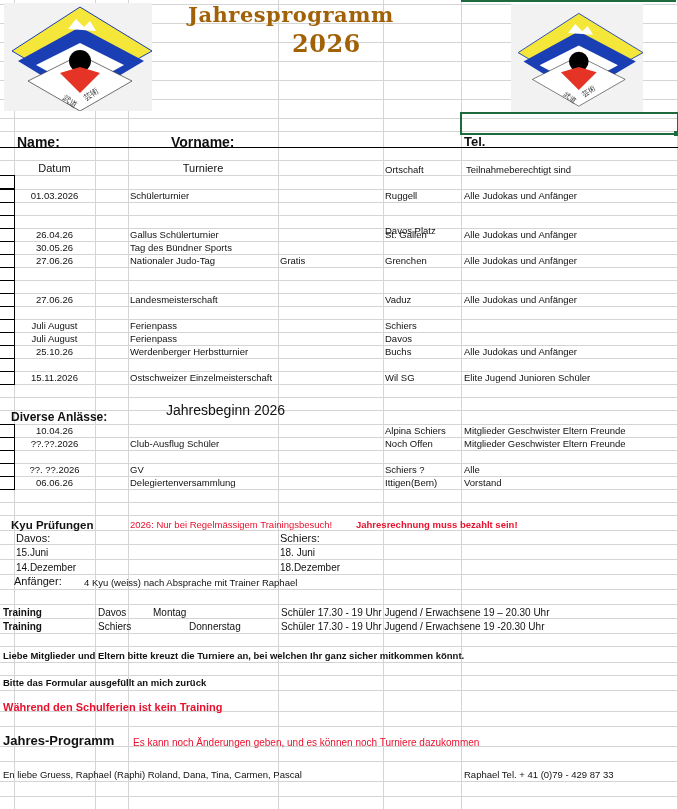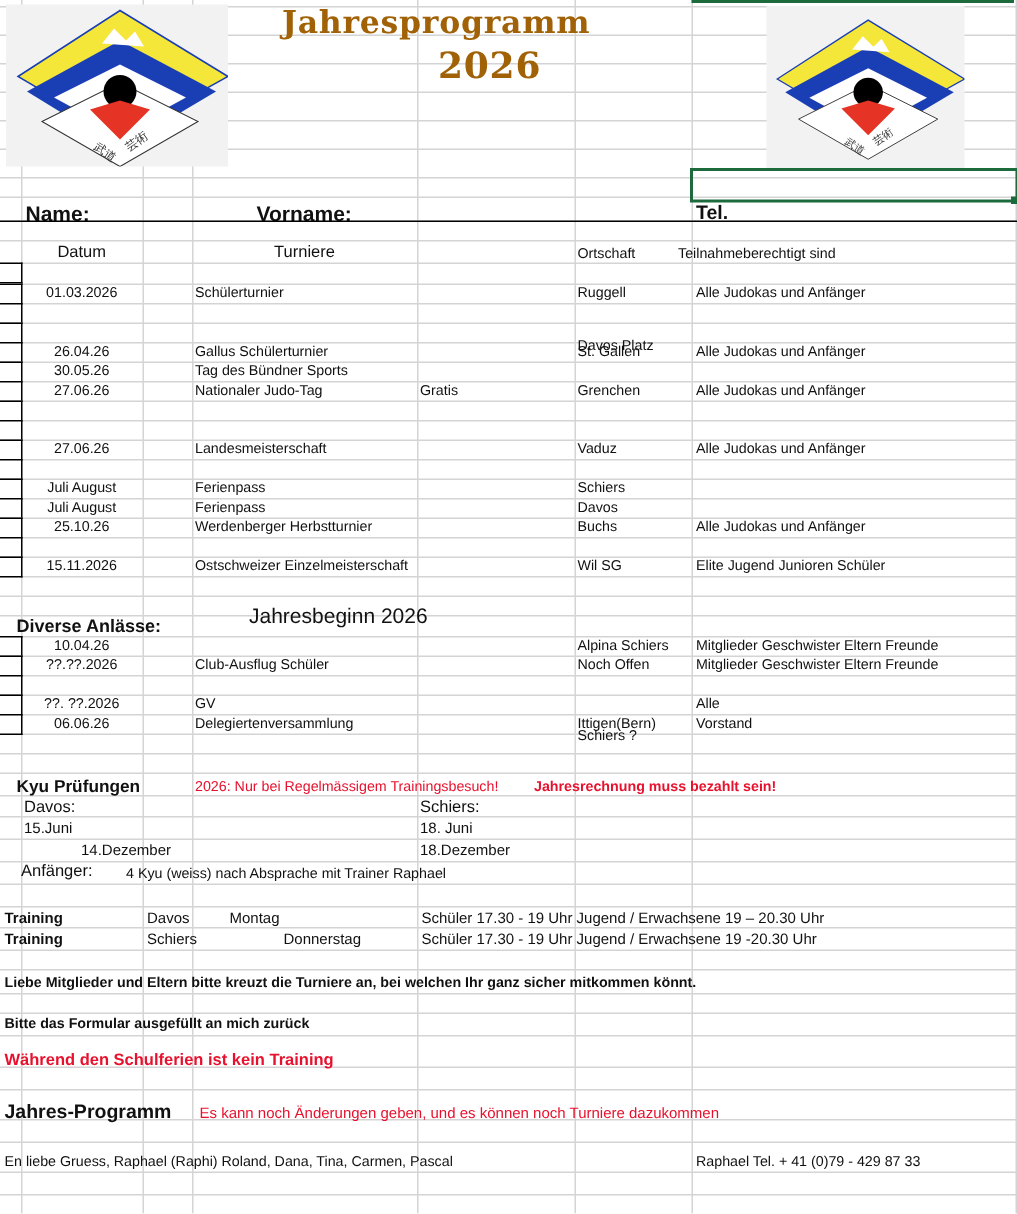--- a/index.html
+++ b/index.html
@@ -125,21 +125,21 @@
 <div class="t b" style="left:171px;top:134px;font-size:14px;line-height:16px;">Vorname:</div>
 <div class="t b" style="left:464px;top:134px;font-size:13px;line-height:16px;">Tel.</div>
 <div class="thick" style="left:0;top:147px;width:678px;"></div>
 <div style="position:absolute;left:80px;top:132px;width:85px;height:15px;"></div>
 <div style="position:absolute;left:250px;top:132px;width:205px;height:15px;"></div>
 <div style="position:absolute;left:490px;top:132px;width:185px;height:15px;"></div>
 
 <div class="t c" style="left:14px;top:162px;width:81px;font-size:11px;">Datum</div>
 <div class="t c" style="left:128px;top:162px;width:150px;font-size:11px;">Turniere</div>
 <div class="t" style="left:385px;top:163px;font-size:9.5px;">Ortschaft</div>
-<div class="t" style="left:452px;top:163px;font-size:9.5px;">Teilnahmeberechtigt sind</div>
+<div class="t" style="left:466px;top:163px;font-size:9.5px;">Teilnahmeberechtigt sind</div>
 
 <div id="tourn-rows">
     <div class="box" style="top: 175px;"></div>
     <div class="box" style="top: 189px;"></div>
     <div class="box" style="top: 202px;"></div>
     <div class="box" style="top: 215px;"></div>
     <div class="box" style="top: 228px;"></div>
     <div class="box" style="top: 241px;"></div>
     <div class="box" style="top: 254px;"></div>
     <div class="box" style="top: 267px;"></div>
@@ -220,37 +220,37 @@
     </div>
     <div>
       <div class="t c" style="left: 14px; top: 437px; width: 81px; font-size: 9.5px;">??.??.2026</div>
       <div class="t" style="left: 130px; top: 437px; font-size: 9.5px;">Club-Ausflug Schüler</div>
       <div class="t" style="left: 385px; top: 437px; font-size: 9.5px;">Noch Offen</div>
       <div class="t" style="left: 464px; top: 437px; font-size: 9.5px;">Mitglieder Geschwister Eltern Freunde</div>
     </div>
     <div>
       <div class="t c" style="left: 14px; top: 463px; width: 81px; font-size: 9.5px;">??. ??.2026</div>
       <div class="t" style="left: 130px; top: 463px; font-size: 9.5px;">GV</div>
-      <div class="t" style="left: 385px; top: 484px; font-size: 9.5px;">Schiers ?</div>
+      <div class="t" style="left: 385px; top: 463px; font-size: 9.5px;">Schiers ?</div>
       <div class="t" style="left: 464px; top: 463px; font-size: 9.5px;">Alle</div>
     </div>
     <div>
       <div class="t c" style="left: 14px; top: 476px; width: 81px; font-size: 9.5px;">06.06.26</div>
       <div class="t" style="left: 130px; top: 476px; font-size: 9.5px;">Delegiertenversammlung</div>
       <div class="t" style="left: 385px; top: 476px; font-size: 9.5px;">Ittigen(Bern)</div>
       <div class="t" style="left: 464px; top: 476px; font-size: 9.5px;">Vorstand</div>
     </div>
   </div>
 
 <div class="t b" style="left:11px;top:518px;font-size:11.5px;line-height:14px;">Kyu Prüfungen</div>
 <div class="t red" style="left:130px;top:518px;font-size:9.5px;">2026: Nur bei Regelmässigem Trainingsbesuch!</div>
 <div class="t red b" style="left:356px;top:518px;font-size:9.5px;">Jahresrechnung  muss bezahlt sein!</div>
 <div class="t" style="left:16px;top:532px;font-size:11px;">Davos:</div>
 <div class="t" style="left:16px;top:546px;font-size:10px;">15.Juni</div>
-<div class="t" style="left:16px;top:561px;font-size:10px;padding-left:38px;">14.Dezember</div>
+<div class="t" style="left:16px;top:561px;font-size:10px;">14.Dezember</div>
 <div class="t" style="left:280px;top:532px;font-size:11px;">Schiers:</div>
 <div class="t" style="left:280px;top:546px;font-size:10px;">18. Juni</div>
 <div class="t" style="left:280px;top:561px;font-size:10px;">18.Dezember</div>
 <div class="t" style="left:14px;top:575px;font-size:11px;">Anfänger:</div>
 <div class="t" style="left:84px;top:576px;font-size:9.5px;">4 Kyu (weiss) nach Absprache mit Trainer Raphael</div>
 
 <div id="train-rows">
     <div>
       <div class="t b" style="left: 3px; top: 606px; font-size: 10px;">Training</div>
       <div class="t" style="left: 98px; top: 606px; font-size: 10px;">Davos</div>

